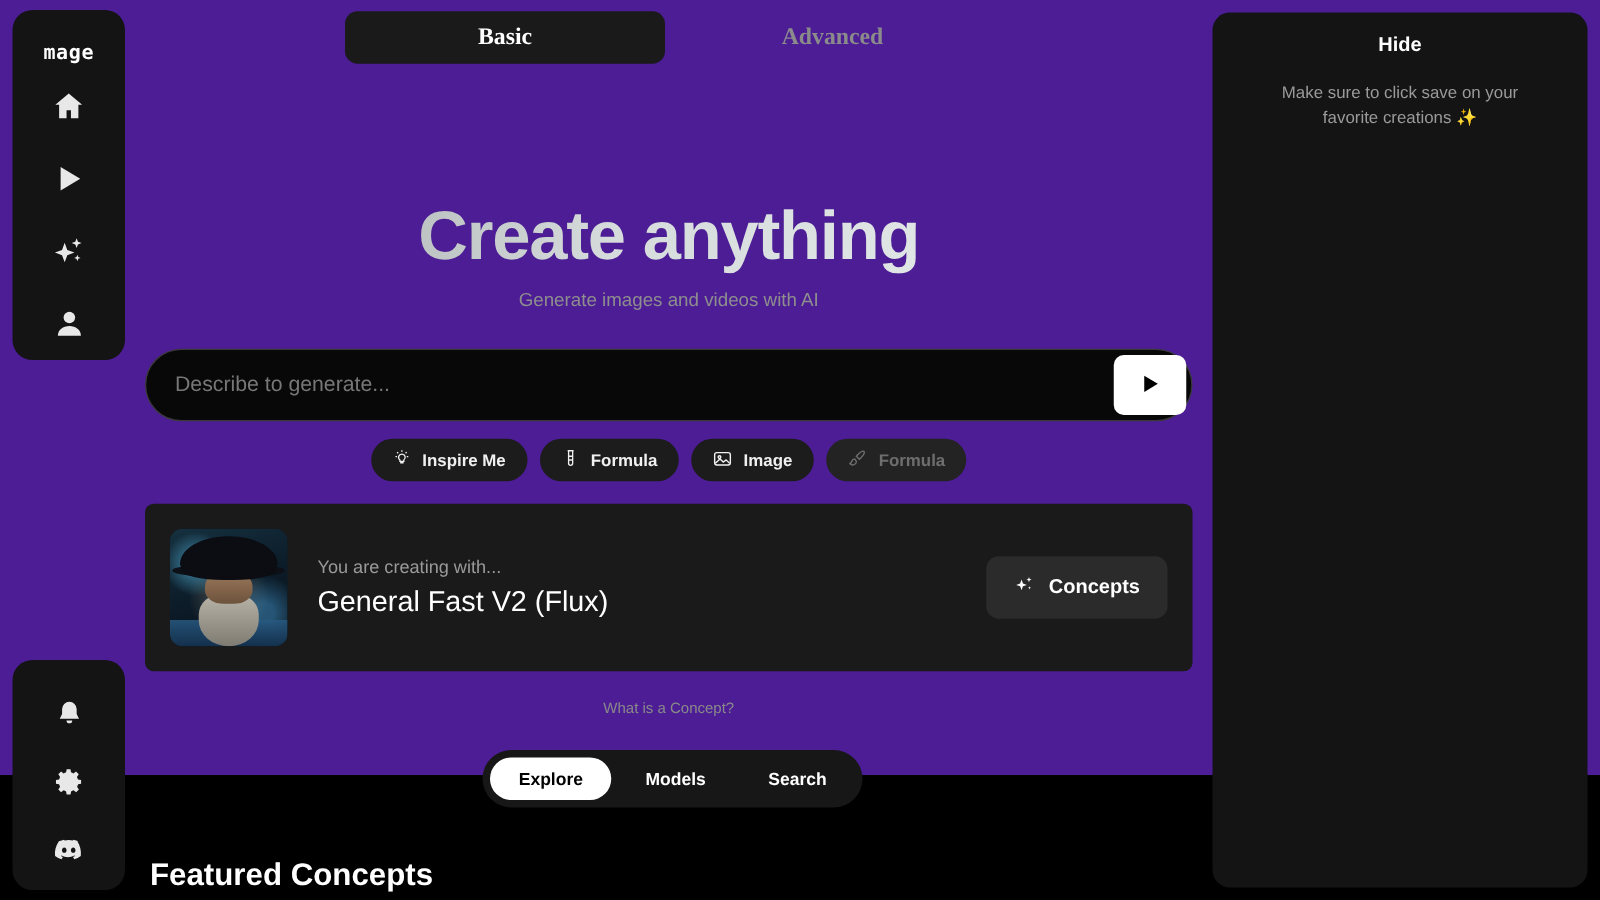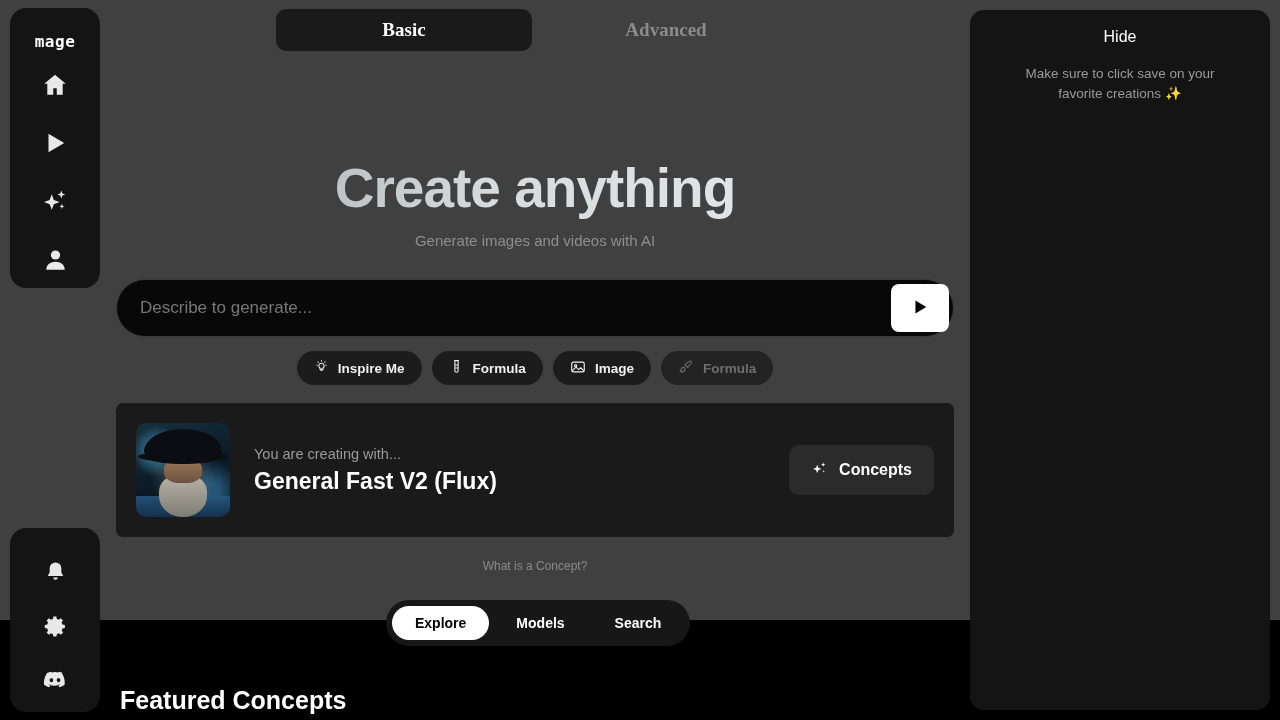--- a/index.html
+++ b/index.html
@@ -2,21 +2,21 @@
 <html><head>
 <meta charset="utf-8">
 <style>
   * { box-sizing: border-box; margin: 0; padding: 0; }
   html, body {
     width: 1280px; height: 720px;
     background: #000;
     font-family: "Liberation Sans", sans-serif;
     overflow: hidden;
   }
-  #app { position: relative; width: 1280px; height: 620px; background: #404040; }
+  #app { position: relative; width: 1280px; height: 620px; background: #4c1d95; }
 
   
   .sidebar-top {
     position: absolute; left: 10px; top: 8px;
     width: 90px; height: 280px;
     background: #141414; border-radius: 16px;
     display: flex; flex-direction: column; align-items: center;
   }
   .brand {
     margin-top: 24px; color: #fff;
@@ -120,21 +120,21 @@
   .thumb .brim { position: absolute; left: 2%; top: 30%; width: 96%; height: 11%;
     background: #0d1016; border-radius: 50%; }
   .thumb .face { position: absolute; left: 30%; top: 36%; width: 40%; height: 28%;
     background: linear-gradient(180deg,#9c7a5c,#6d523c); border-radius: 45% 45% 40% 40%; }
   .thumb .beard { position: absolute; left: 24%; top: 55%; width: 52%; height: 45%;
     background: linear-gradient(180deg,#b9b4a8,#7e7b72); border-radius: 40% 40% 50% 50%; }
   .thumb .robe { position: absolute; left: 0; bottom: 0; width: 100%; height: 22%;
     background: linear-gradient(180deg,rgba(40,90,130,.85),rgba(20,50,80,.95)); }
   .model-text { margin-left: 24px; }
   .model-kicker { font-size: 14.5px; color: #9a9a9a; }
-  .model-name { font-size: 23px; font-weight: 700; color: #fff; margin-top: 6px; }
+  .model-name { font-size: 23px; font-weight: 400; color: #fff; margin-top: 6px; }
   .customize-btn {
     margin-left: auto; height: 50px; padding: 0 22px; border-radius: 10px;
     background: #2b2b2b; border: none; color: #fff;
     display: flex; align-items: center; gap: 11px;
     font-size: 16px; font-weight: 700; cursor: pointer;
     font-family: "Liberation Sans", sans-serif;
   }
   .customize-btn svg { fill: #fff; }
 
   
@@ -161,21 +161,21 @@
     font-size: 25px; font-weight: 700; color: #fff;
   }
 
   
   .right-panel {
     position: absolute; right: 10px; top: 10px;
     width: 300px; height: 700px;
     background: #141414; border-radius: 14px;
     padding-top: 18px;
   }
-  .right-title { text-align: center; font-size: 16px; font-weight: 400; color: #fff; cursor: pointer; }
+  .right-title { text-align: center; font-size: 16px; font-weight: 700; color: #fff; cursor: pointer; }
   .right-note {
     margin: 18px auto 0; width: 215px; text-align: center;
     font-size: 13.5px; color: #9a9a9a; line-height: 1.5;
   }
   .sparkle { color: #e7b94f; }
 </style>
 </head>
 <body>
 
 <div id="app">

